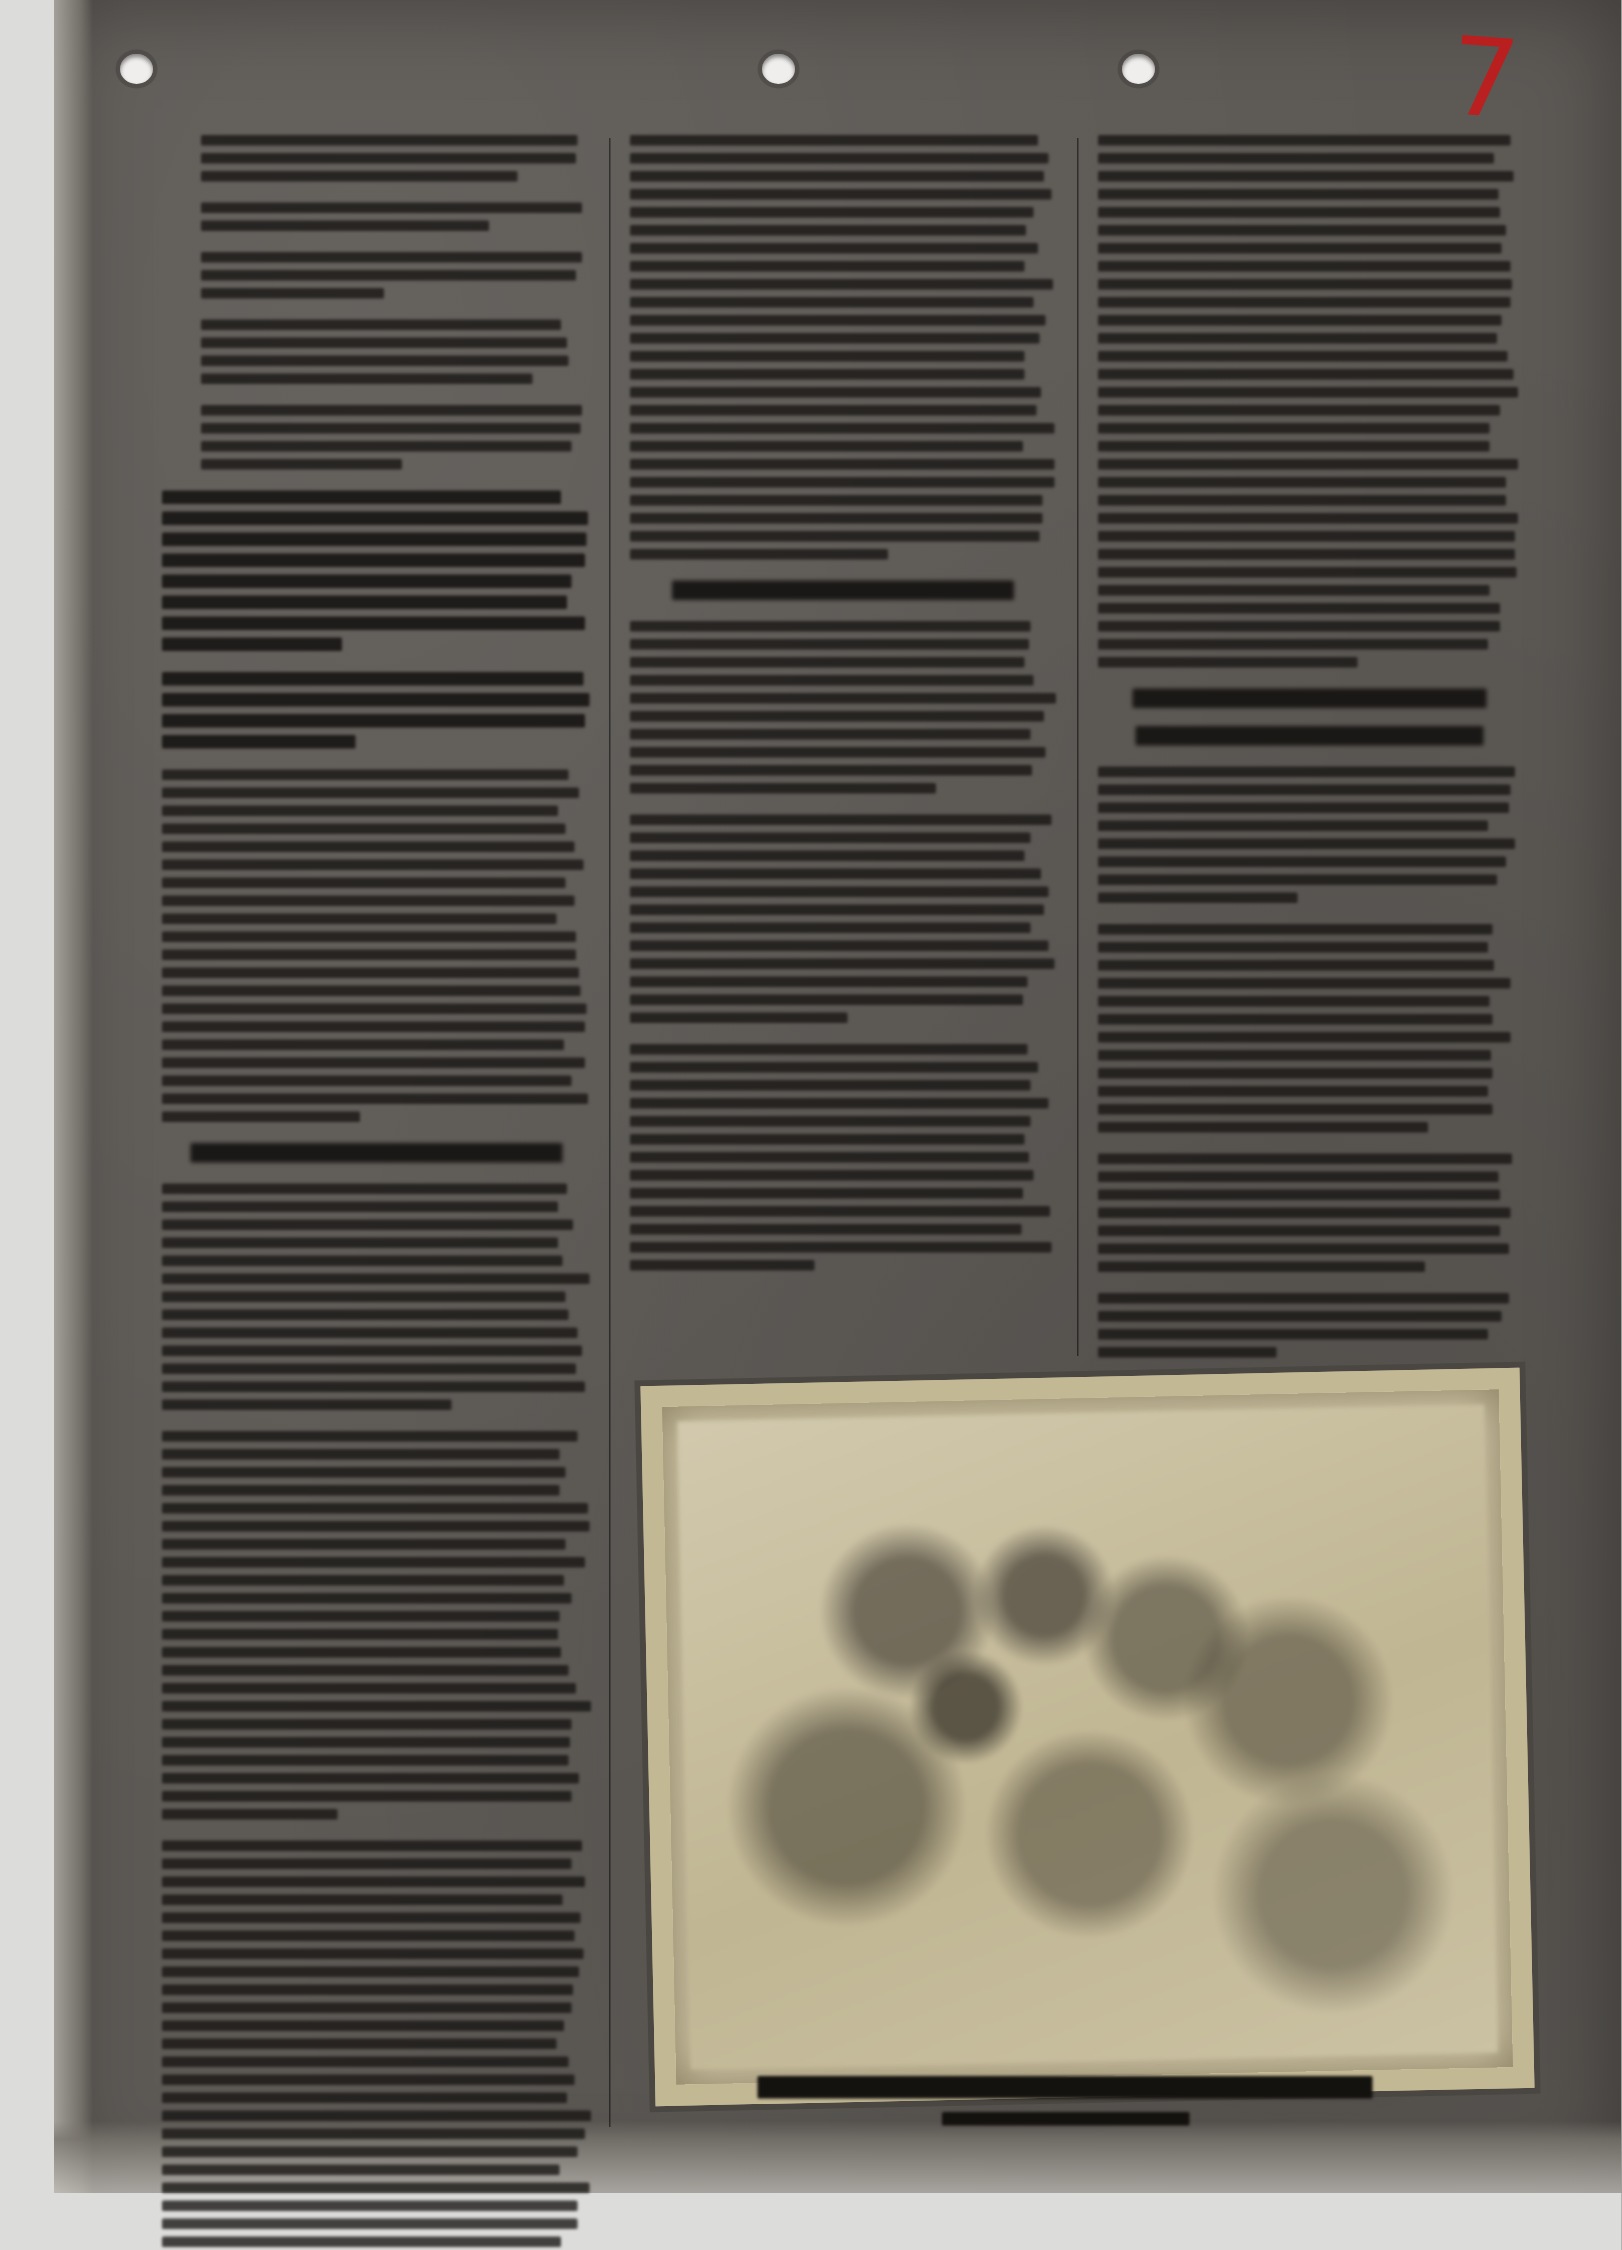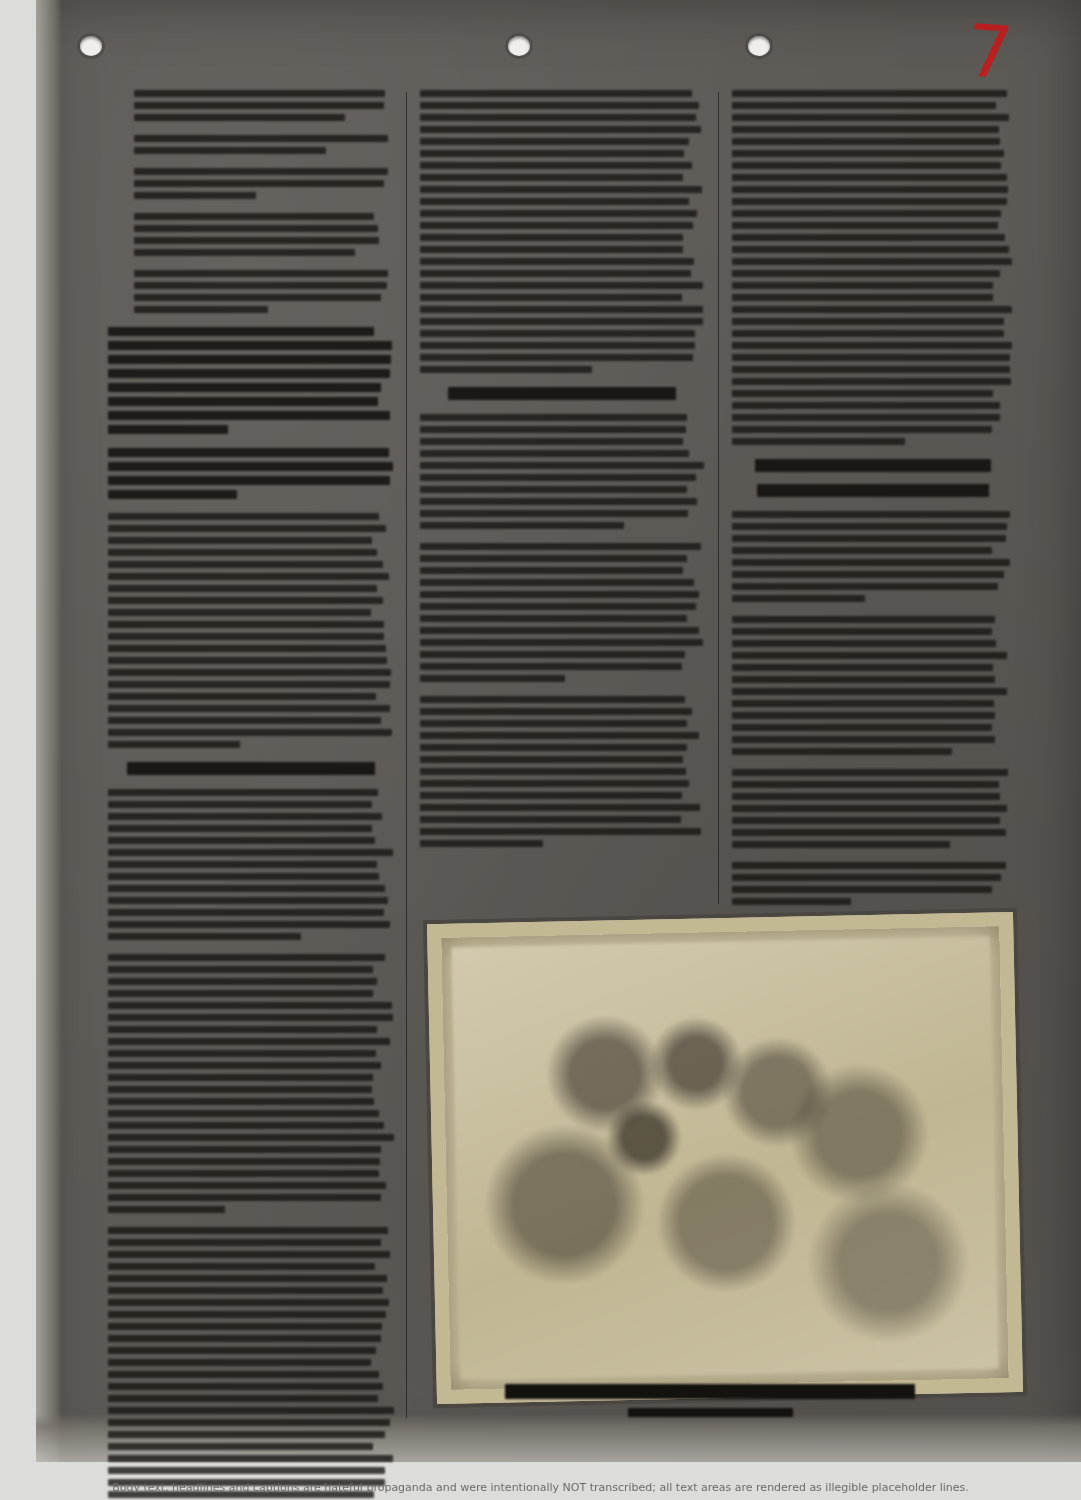--- a/index.html
+++ b/index.html
@@ -368,14 +368,13 @@
       </div>
     </div>
 
   <div id="painting">
     <div class="inner"></div>
   </div>
 
   <div class="caption-bar" style="left:505px;top:1384px;width:410px;height:15px;"></div>
   <div class="caption-bar" style="left:628px;top:1408px;width:165px;height:9px;"></div>
 
-  <div id="redaction-note">Body text, headlines and captions are hateful propaganda and were intentionally NOT transcribed; all text areas are rendered as illegible placeholder lines.</div>
 </div>
 
 </body></html>

